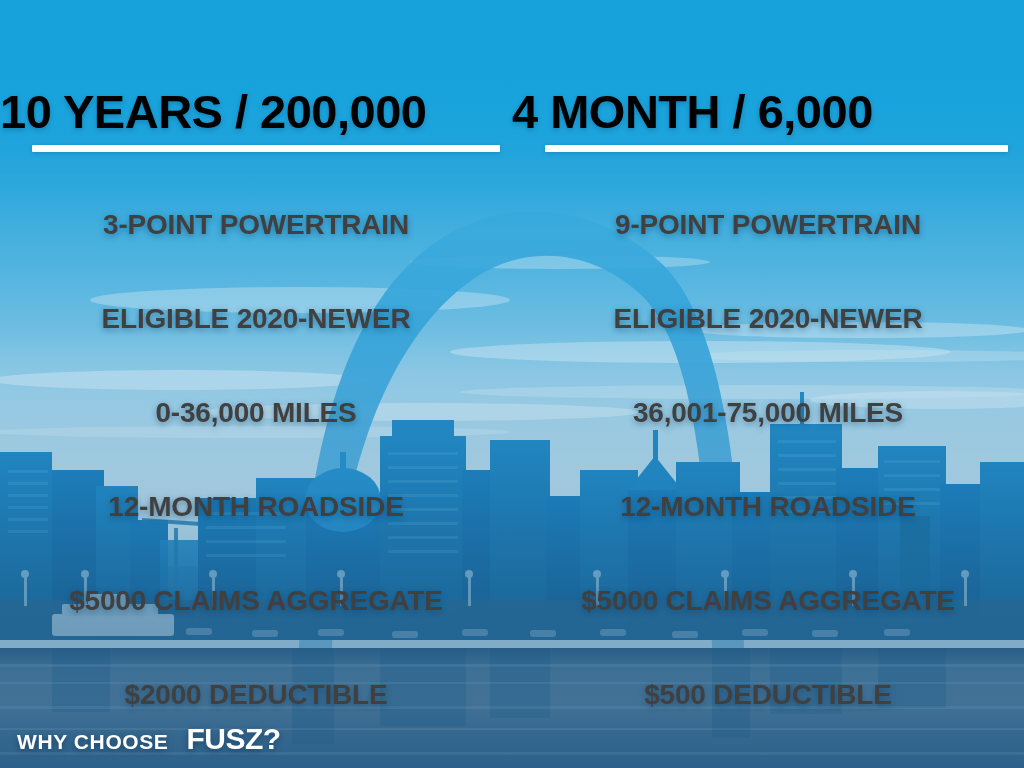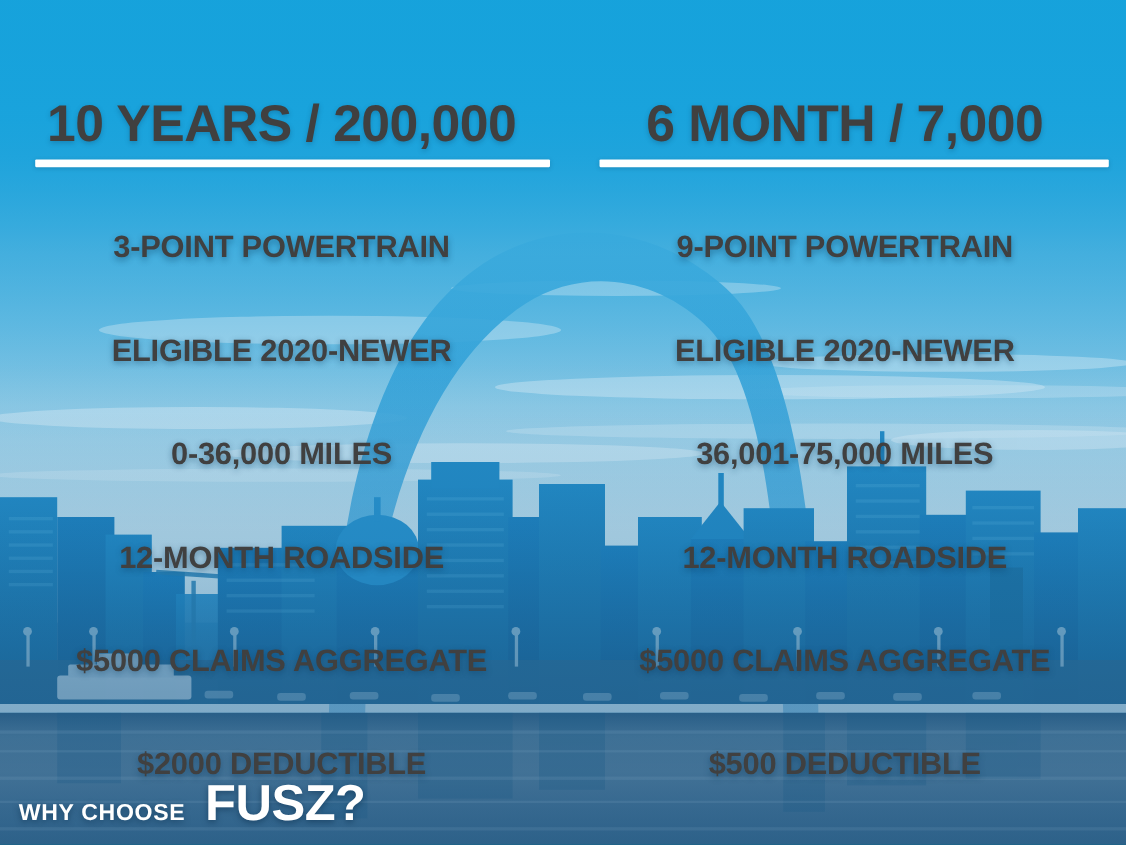--- a/index.html
+++ b/index.html
@@ -52,22 +52,21 @@
     height: 768px;
   }
   .column.left  { left: 0; }
   .column.right { left: 512px; }
 
   .col-heading {
     position: absolute;
     left: 0;
     right: 0;
     top: 88px;
-    text-align: center;
-    color: #404040;
+    color: #000000;
     font-size: 47px;
     font-weight: bold;
     letter-spacing: -0.5px;
     line-height: 1;
     text-shadow: 0 2px 5px rgba(10,60,95,0.30);
     white-space: nowrap;
   }
   .col-rule {
     position: absolute;
     height: 7px;
@@ -112,21 +111,21 @@
     gap: 18px;
     color: #ffffff;
     text-shadow: 0 2px 6px rgba(8,40,70,0.55);
   }
   #brand-why {
     font-size: 21px;
     font-weight: bold;
     letter-spacing: 0.6px;
   }
   #brand-name {
-    font-size: 46px;
+    font-size: 30px;
     font-weight: bold;
     letter-spacing: -0.5px;
   }
 </style>
 </head>
 <body>
 
 <div id="stage">
 
   <svg id="bg-photo" viewBox="0 0 1024 768" preserveAspectRatio="none" aria-hidden="true">
@@ -349,21 +348,21 @@
         <li class="feature-item">3-POINT POWERTRAIN</li>
         <li class="feature-item">ELIGIBLE 2020-NEWER</li>
         <li class="feature-item">0-36,000 MILES</li>
         <li class="feature-item">12-MONTH ROADSIDE</li>
         <li class="feature-item wide">$5000 CLAIMS AGGREGATE</li>
         <li class="feature-item">$2000 DEDUCTIBLE</li>
       </ul>
     </div>
 
     <div class="column right">
-      <div class="col-heading">6 MONTH / 7,000</div>
+      <div class="col-heading">4 MONTH / 6,000</div>
       <div class="col-rule"></div>
       <ul class="feature-list">
         <li class="feature-item">9-POINT POWERTRAIN</li>
         <li class="feature-item">ELIGIBLE 2020-NEWER</li>
         <li class="feature-item">36,001-75,000 MILES</li>
         <li class="feature-item">12-MONTH ROADSIDE</li>
         <li class="feature-item wide">$5000 CLAIMS AGGREGATE</li>
         <li class="feature-item">$500 DEDUCTIBLE</li>
       </ul>
     </div>

